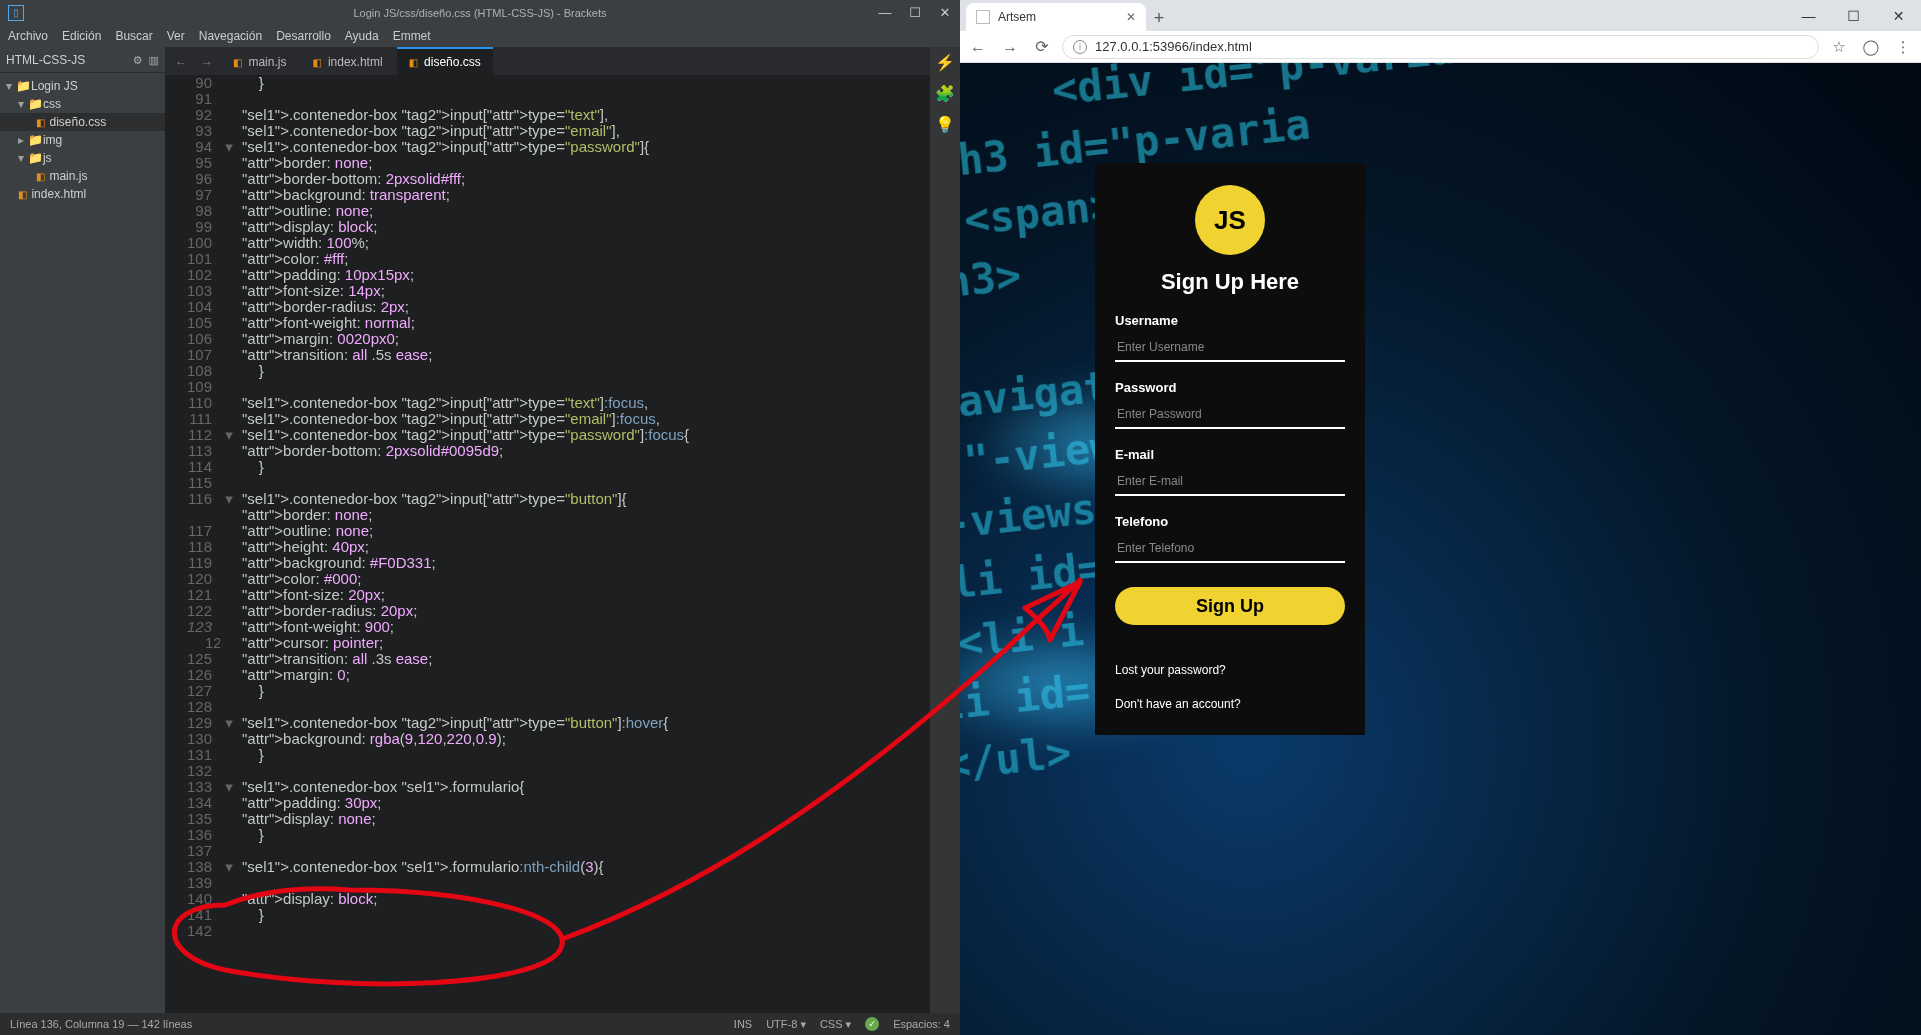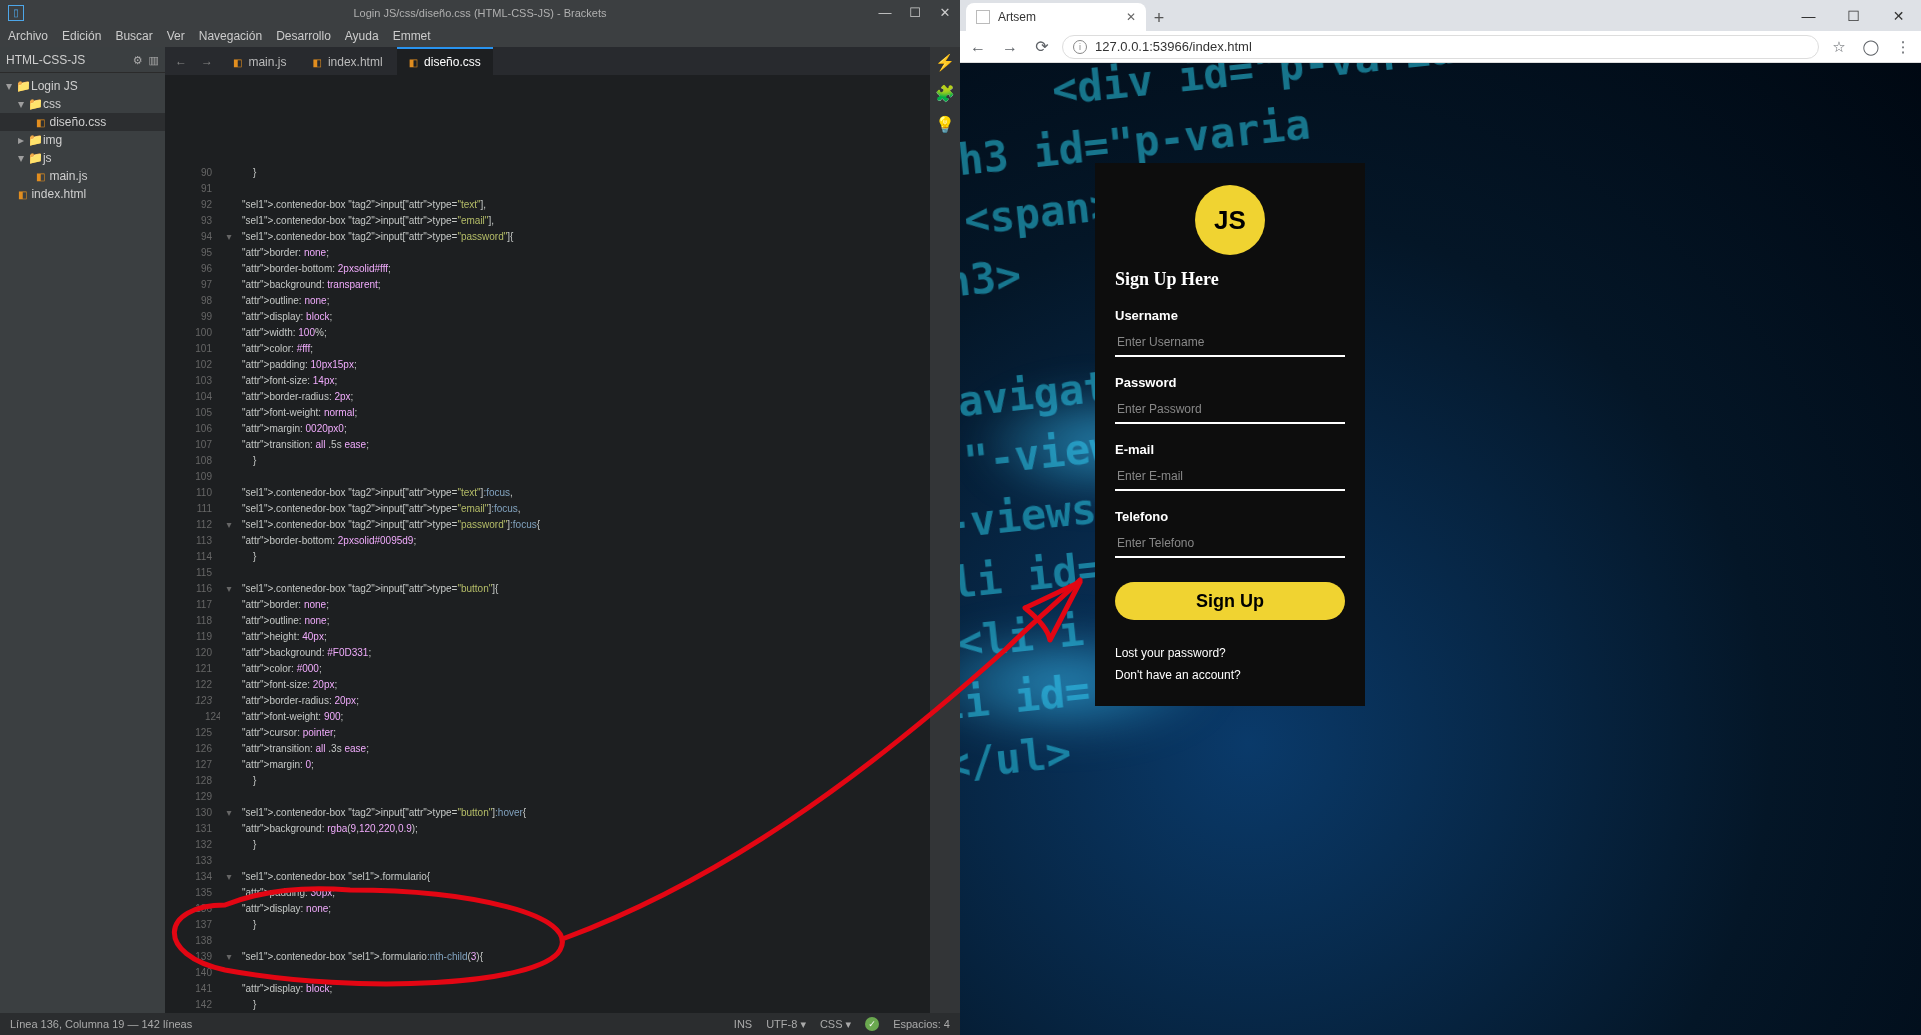--- a/index.html
+++ b/index.html
@@ -26,21 +26,21 @@
 .brackets .sidebar .tree .fj { color: #e28e1f; margin-right: 4px; font-size: 10px; }
 .brackets .sidebar .tree .sel { background: #2c2e30; }
 
 .brackets .editor { flex: 1; display: flex; flex-direction: column; background: #1d1f21; min-width: 0; position: relative; }
 .brackets .tabs { height: 28px; display: flex; align-items: center; background: #282a2e; font-size: 12px; padding-left: 4px; gap: 2px; }
 .brackets .tabs .nav { color: #888; padding: 0 6px; cursor: pointer; }
 .brackets .tabs .tab { height: 100%; display: flex; align-items: center; padding: 0 12px; gap: 6px; border-top: 2px solid transparent; cursor: pointer; color: #bbb; }
 .brackets .tabs .tab .fi { color: #e28e1f; font-size: 10px; }
 .brackets .tabs .tab.active { background: #1d1f21; border-top: 2px solid #2893ef; color: #fff; }
 
-.brackets .code { flex: 1; display: flex; font-family: Consolas, "Courier New", monospace; font-size: 10px; line-height: 16px; overflow: hidden; position: relative; align-items: flex-end; }
+.brackets .code { flex: 1; display: flex; font-family: Consolas, "Courier New", monospace; font-size: 15px; line-height: 16px; overflow: hidden; position: relative; }
 .brackets .gutter { width: 55px; text-align: right; padding-right: 8px; color: #666; background: #1d1f21; user-select: none; }
 .brackets .fold { width: 18px; color: #666; background: #1d1f21; }
 .brackets .lines { flex: 1; padding-left: 4px; white-space: pre; color: #c5c8c6; overflow: hidden; }
 .brackets .lines .row { height: 16px; display: flex; align-items: center; }
 .str  { color: #b5bd68; } 
 .num  { color: #f0abfc; }
 .kw   { color: #81a2be; }
 
 .brackets .rightbar { width: 30px; background: #333537; display: flex; flex-direction: column; align-items: center; padding-top: 6px; gap: 12px; color: #9a9a9a; font-size: 16px; }
 .brackets .rightbar .ico { cursor: pointer; }
@@ -63,26 +63,26 @@
 .browser .addr .omni { flex: 1; height: 24px; border: 1px solid #ddd; border-radius: 14px; display: flex; align-items: center; padding: 0 10px; gap: 8px; color: #333; font-size: 13px; }
 .browser .addr .omni .info { width: 14px; height: 14px; border: 1px solid #888; border-radius: 50%; display: flex; align-items: center; justify-content: center; font-size: 9px; color:#888; }
 .browser .addr .rbtn { width: 24px; text-align: center; cursor: pointer; font-size: 15px; }
 
 .browser .page { flex: 1; position: relative; overflow: hidden; background: radial-gradient(ellipse at 30% 70%, #0a3a6a 0%, #041627 55%, #000812 100%); }
 .browser .page .bgcode { position: absolute; inset: -40px -60px -40px -60px; color: #28c6e4; font-family: Consolas, monospace; font-weight: 700; font-size: 42px; line-height: 60px; opacity: 0.55; transform: rotate(-6deg); white-space: pre; filter: blur(0.6px); pointer-events: none; }
 .browser .page .glow { position: absolute; width: 260px; height: 120px; background: radial-gradient(ellipse, rgba(60,200,255,0.6), transparent 70%); filter: blur(18px); pointer-events: none; }
 
 .signup { position: absolute; left: 135px; top: 100px; width: 270px; background: #0d0d0d; padding: 22px 20px 24px; color: #fff; font-size: 13px; }
 .signup .jsbadge { width: 70px; height: 70px; background: #F0D331; border-radius: 50%; margin: 0 auto 14px; display: flex; align-items: center; justify-content: center; color: #000; font-weight: 900; font-size: 26px; font-family: Arial Black, Arial; }
-.signup h2 { text-align: left; font-size: 18px; font-weight: 600; margin-bottom: 18px; font-family: Liberation Serif, serif; }
+.signup h2 { text-align: center; font-size: 22px; font-weight: 600; margin-bottom: 18px; }
 .signup label { display: block; font-weight: 700; font-size: 13px; margin-bottom: 6px; }
 .signup input[type=text] { width: 100%; background: transparent; border: none; border-bottom: 2px solid #fff; color: #fff; padding: 6px 2px; margin-bottom: 18px; font-size: 12px; outline: none; }
 .signup input[type=text]::placeholder { color: #888; }
 .signup .btn { width: 100%; height: 38px; background: #F0D331; color: #000; border: none; border-radius: 20px; font-size: 18px; font-weight: 900; cursor: pointer; margin: 6px 0 18px; }
-.signup .link { color: #fff; font-size: 12px; margin-top: 8px; cursor: pointer; }
+.signup .link { color: #fff; font-size: 12px; margin-top: 20px; cursor: pointer; }
 
 
 .annot { position: absolute; inset: 0; pointer-events: none; }
 </style>
 </head>
 <body>
 
 <div class="brackets">
   <div class="titlebar">
     <div class="app-icon">▯</div>
@@ -167,21 +167,21 @@
             <div style="height: 16px;">107</div>
             <div style="height: 16px;">108</div>
             <div style="height: 16px;">109</div>
             <div style="height: 16px;">110</div>
             <div style="height: 16px;">111</div>
             <div style="height: 16px;">112</div>
             <div style="height: 16px;">113</div>
             <div style="height: 16px;">114</div>
             <div style="height: 16px;">115</div>
             <div style="height: 16px;">116</div>
-            <div style="height: 16px;">117</div>
+            <div style="height: 16px; margin-top: 16px;">117</div>
             <div style="height: 16px;">118</div>
             <div style="height: 16px;">119</div>
             <div style="height: 16px;">120</div>
             <div style="height: 16px;">121</div>
             <div style="height: 16px;">122</div>
             <div style="height: 16px; font-style: italic;">123</div>
             <div style="height: 16px; padding-left: 40px;">124</div>
             <div style="height: 16px;">125</div>
             <div style="height: 16px;">126</div>
             <div style="height: 16px;">127</div>

